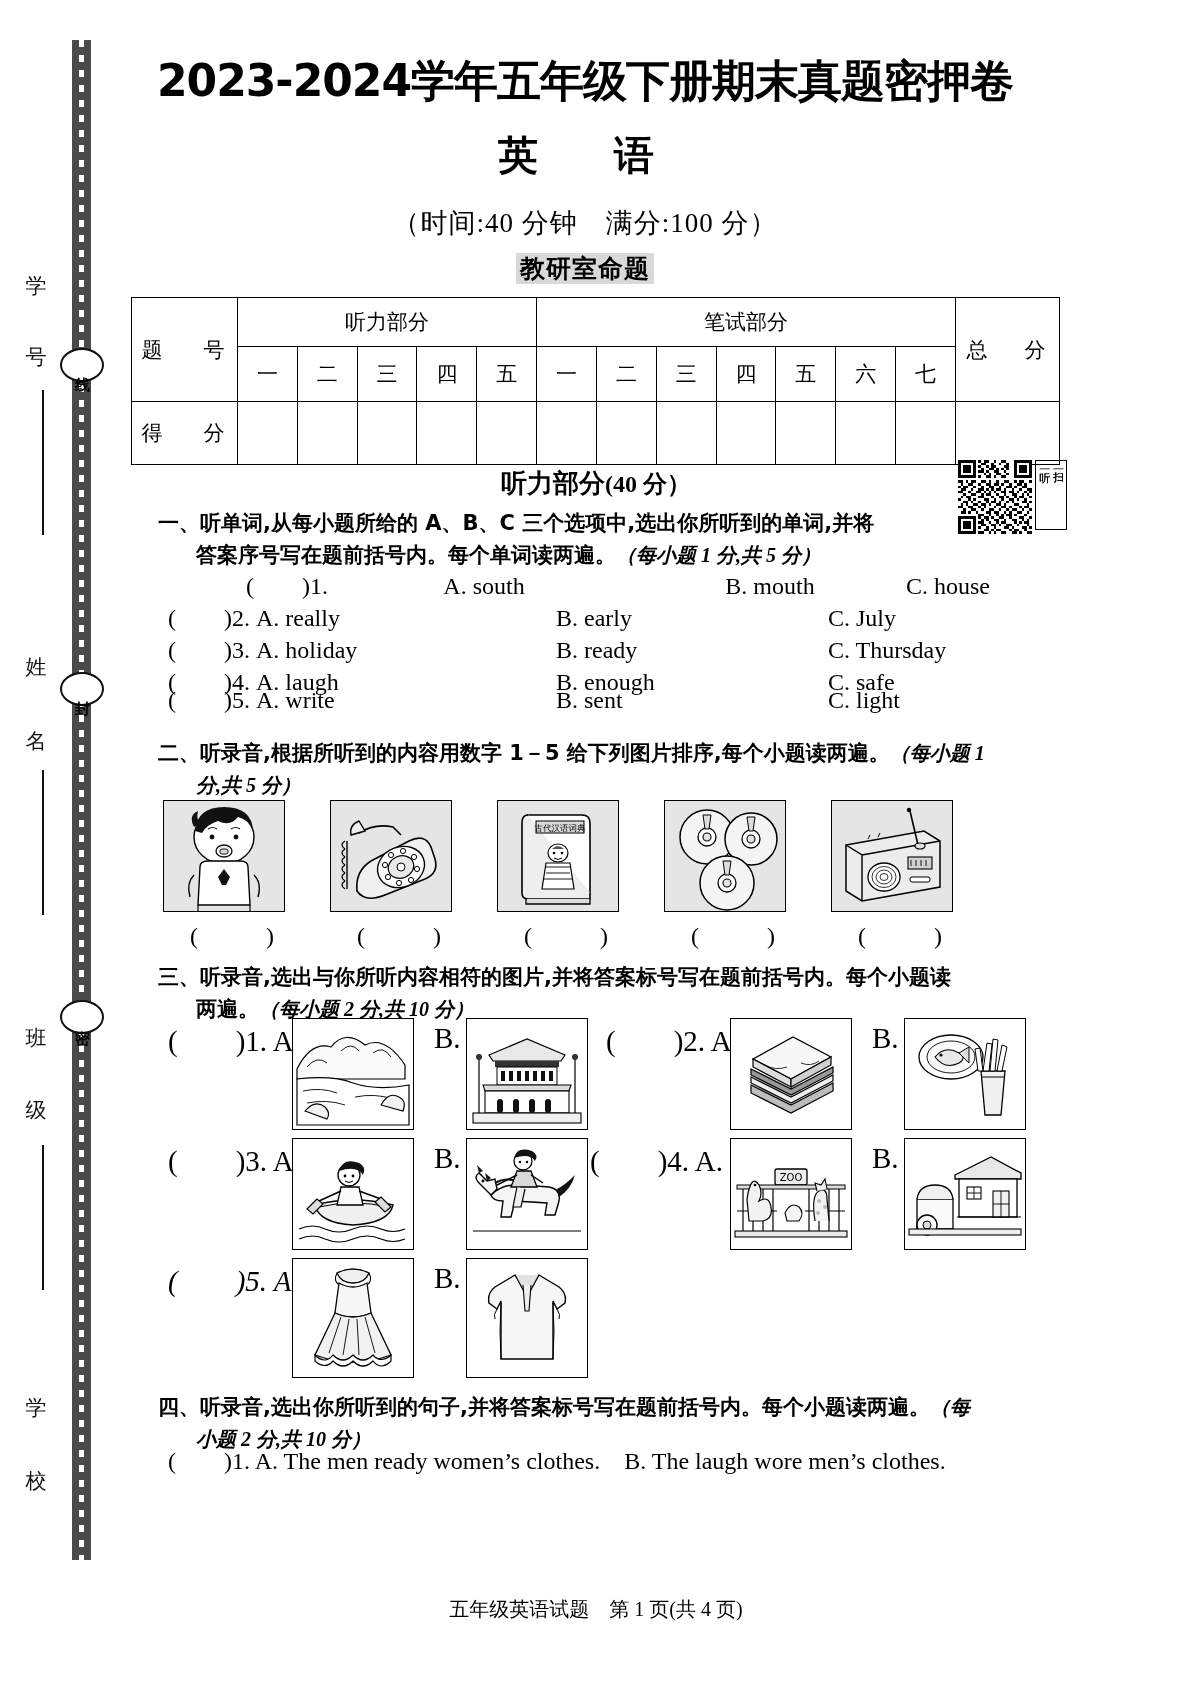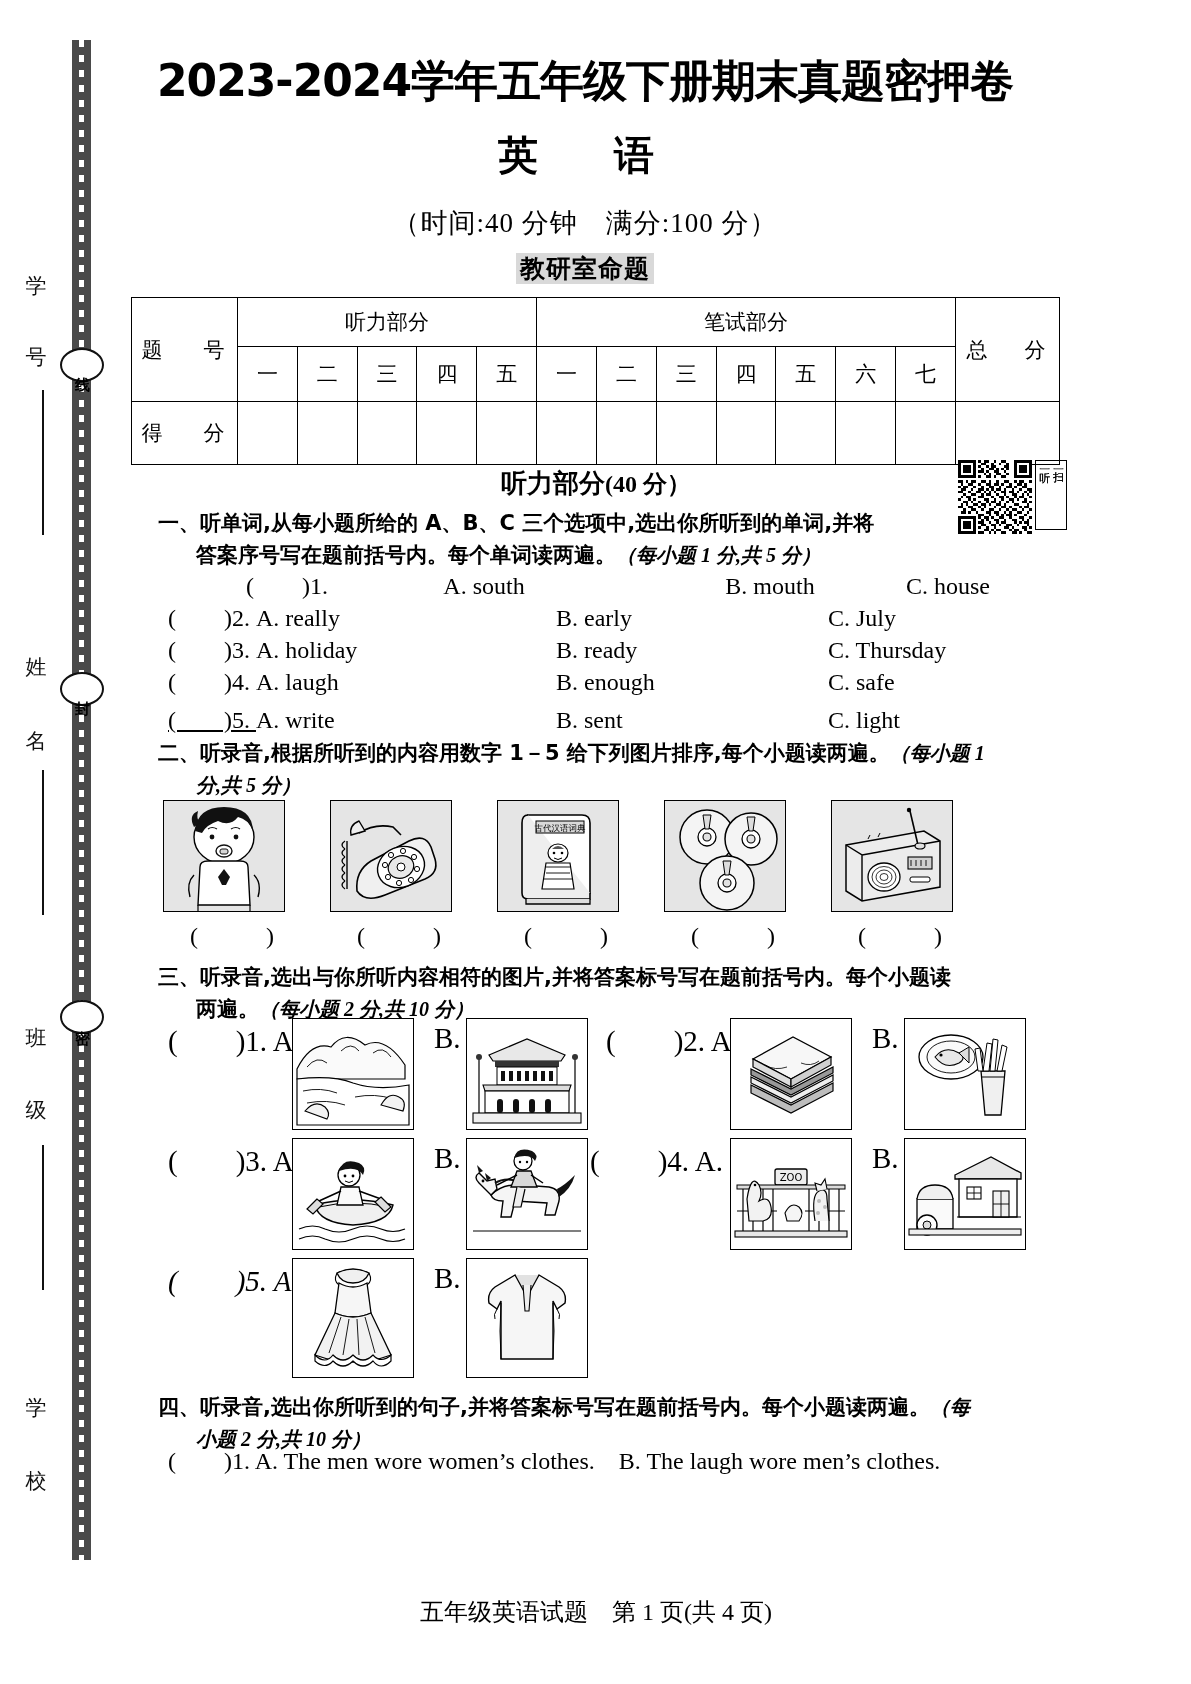--- a/index.html
+++ b/index.html
@@ -108,21 +108,21 @@
   
   .pic{position:absolute;border:1.4px solid #000;background:#e5e5e5;overflow:hidden;}
   .pic svg{display:block;width:100%;height:100%;}
   .pbrace{
     position:absolute;font-size:24px;letter-spacing:22px;color:#000;
   }
   .mcq-lbl{position:absolute;font-size:29px;white-space:nowrap;}
 
   .footer{
     position:absolute;left:131px;top:1596px;width:930px;text-align:center;
-    font-size:24px;font-family:"DejaVu Sans",sans-serif;
+    font-size:20px;font-family:"DejaVu Sans",sans-serif;
   }
   .footer .fl{font-family:"Liberation Serif",serif;}
 </style>
 </head>
 <body>
 
 <div class="page">
 
   <div class="margin-strip">
     <div class="dotted-rail"></div>
@@ -439,21 +439,21 @@
     <span class="opt-a">A. really</span><span class="opt-b">B. early</span><span class="opt-c">C. July</span>
   </div>
   <div class="opt-row" style="top:638px;">
     <span class="paren">(　　)</span><span>3.</span>
     <span class="opt-a">A. holiday</span><span class="opt-b">B. ready</span><span class="opt-c">C. Thursday</span>
   </div>
   <div class="opt-row" style="top:670px;">
     <span class="paren">(　　)</span><span>4.</span>
     <span class="opt-a">A. laugh</span><span class="opt-b">B. enough</span><span class="opt-c">C. safe</span>
   </div>
-  <div class="opt-row" style="top:708px;text-decoration:underline;">
+  <div class="opt-row" style="top:688px;">
     <span class="paren">(　　)</span><span>5.</span>
     <span class="opt-a">A. write</span><span class="opt-b">B. sent</span><span class="opt-c">C. light</span>
   </div>
 
   <div class="instr" style="top:738px;">
     <span>二、听录音,根据所听到的内容用数字 1－5 给下列图片排序,每个小题读两遍。</span><span class="pt">（每小题 1</span>
     <span class="l2"><span class="pt">分,共 5 分）</span></span>
   </div>
 
   <div class="pic" style="left:163px;top:800px;width:120px;height:110px;">
@@ -786,20 +786,20 @@
     </svg>
   </div>
 
   <div class="instr" style="top:1392px;">
     <span>四、听录音,选出你所听到的句子,并将答案标号写在题前括号内。每个小题读两遍。</span><span class="pt">（每</span>
     <span class="l2"><span class="pt">小题 2 分,共 10 分）</span></span>
   </div>
 
   <div class="opt-row" style="top:1449px;left:168px;">
     <span class="paren">(　　)</span><span>1.</span>
-    <span>A. The men wore women’s clothes.</span>　<span>B. The laugh wore men’s clothes.</span>
+    <span>A. The men ready women’s clothes.</span>　<span>B. The laugh wore men’s clothes.</span>
   </div>
 
   <div class="footer">
     <span>五年级英语试题</span>　<span class="fl">第 1 页(共 4 页)</span>
   </div>
 
 </div>
 
 </body></html>

